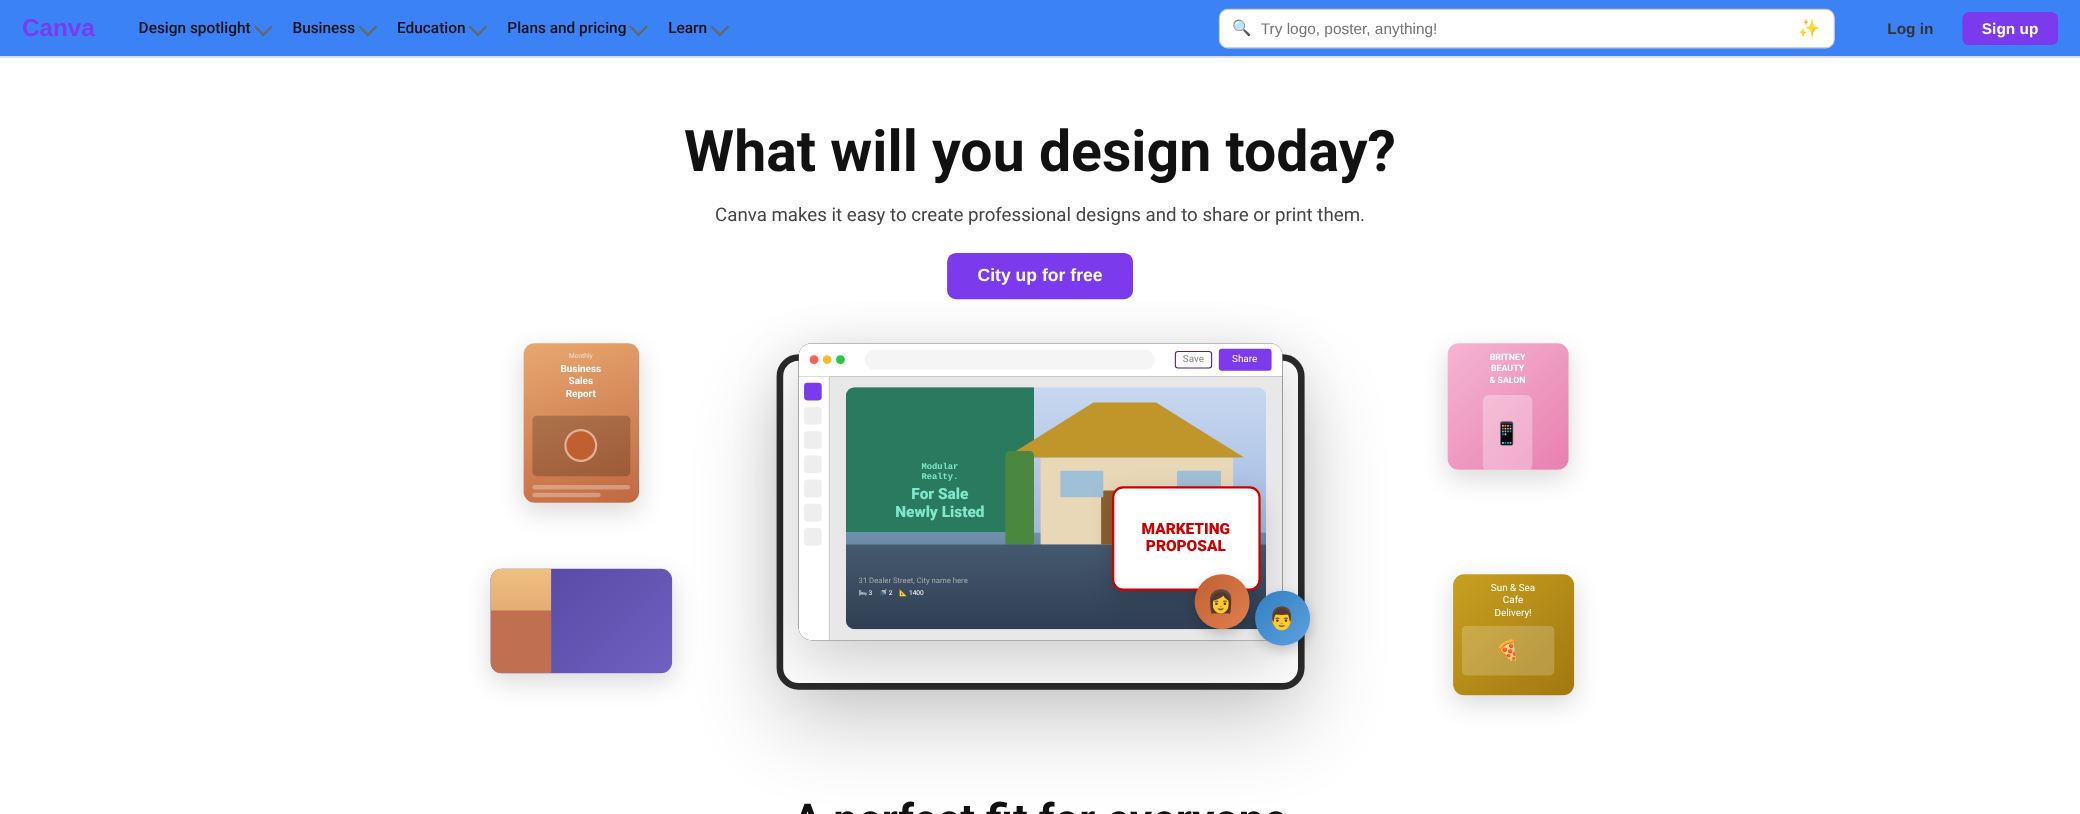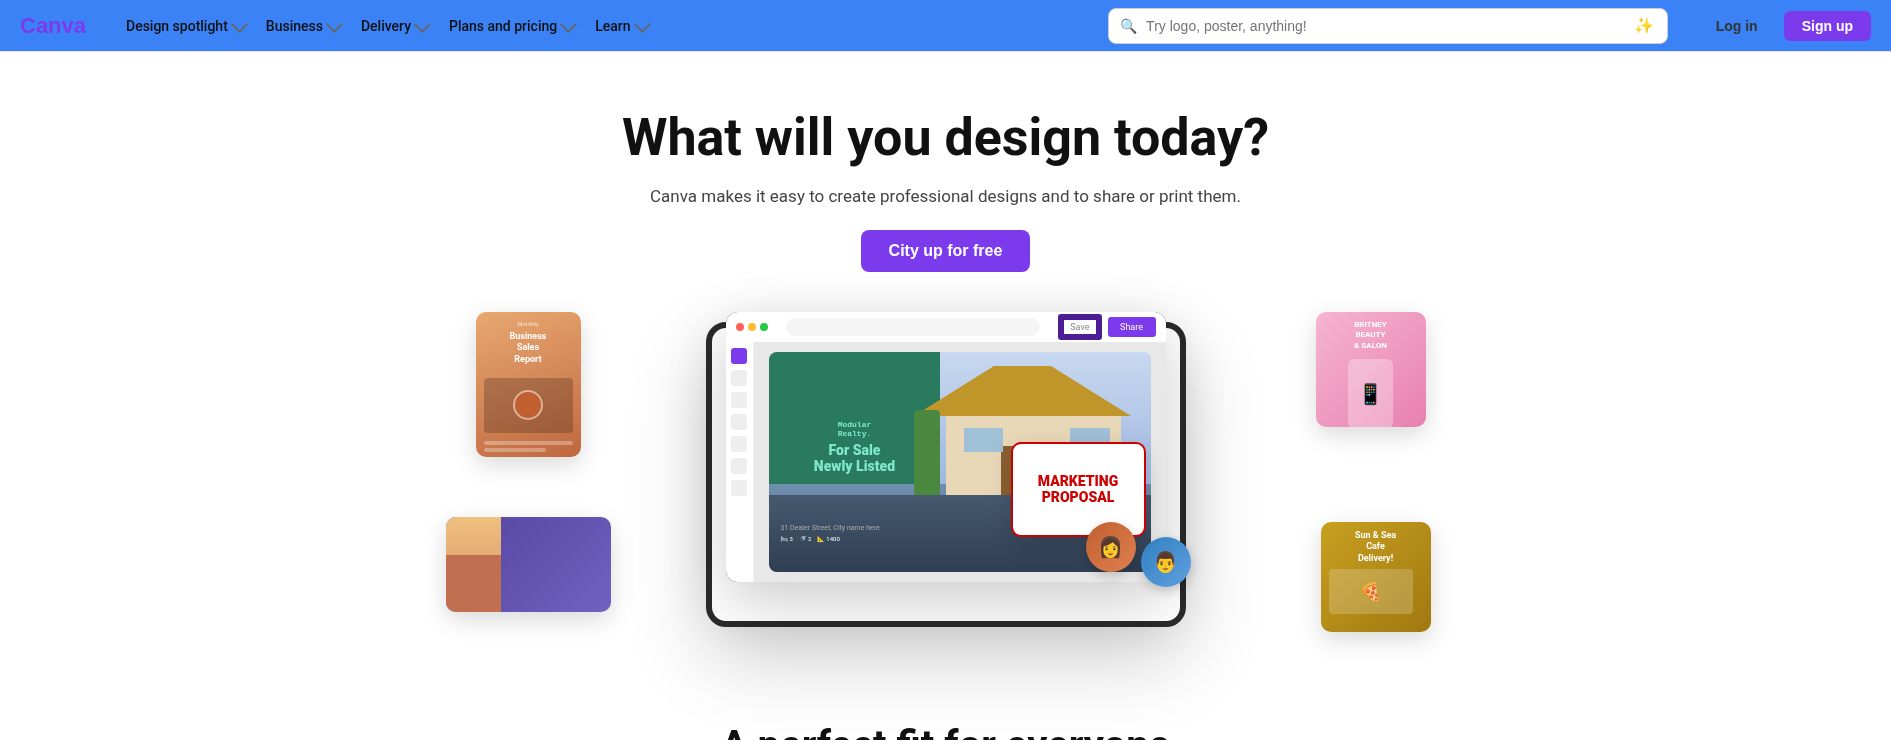--- a/index.html
+++ b/index.html
@@ -137,21 +137,21 @@
   <div class="nav-links">
     <div class="nav-item">
       <span>Design spotlight</span>
       <span class="nav-chevron"></span>
     </div>
     <div class="nav-item">
       <span>Business</span>
       <span class="nav-chevron"></span>
     </div>
     <div class="nav-item">
-      <span>Delivery</span>
+      <span>Education</span>
       <span class="nav-chevron"></span>
     </div>
     <div class="nav-item">
       <span>Plans and pricing</span>
       <span class="nav-chevron"></span>
     </div>
     <div class="nav-item">
       <span>Learn</span>
       <span class="nav-chevron"></span>
     </div>
@@ -201,21 +201,21 @@
       <div class="canvas-top-bar">
         <div class="canvas-dots">
           <div class="canvas-dot" style="background:#ff6057;"></div>
           <div class="canvas-dot" style="background:#ffbd2e;"></div>
           <div class="canvas-dot" style="background:#28c840;"></div>
         </div>
         <div style="flex:1;display:flex;align-items:center;gap:8px;padding:0 10px;">
           <div style="flex:1;height:18px;background:#f5f5f5;border-radius:12px;"></div>
         </div>
         <div style="display:flex;gap:6px;align-items:center;">
-          <div style="font-size:9px;color:#888;border:6px solid #4c1d95;border-radius:3px;padding:2px 6px;">Save</div>
+          <div style="font-size:9px;color:#888;border:1px solid #4c1d95;border-radius:3px;padding:2px 6px;">Save</div>
           <div style="width:48px;height:20px;background:#7C3AED;border-radius:3px;display:flex;align-items:center;justify-content:center;">
             <span style="font-size:9px;color:#fff;">Share</span>
           </div>
         </div>
       </div>
 
       <div class="canvas-body">
         <div class="canvas-sidebar">
           <div class="canvas-sidebar-item" style="background:#7C3AED;"></div>
           <div class="canvas-sidebar-item"></div>
@@ -281,21 +281,21 @@
     </div>
 
     <div class="float-card" style="left:calc(50% + 65px); top:130px; width:135px; height:95px; background:#fff; border:2px solid #cc0000; z-index:7;">
       <div style="padding:10px;text-align:center;display:flex;flex-direction:column;justify-content:center;height:100%;">
         <div style="font-size:14px;color:#cc0000;font-weight:900;line-height:1.2;text-transform:uppercase;">MARKETING<br>PROPOSAL</div>
       </div>
     </div>
 
     <div class="float-card" style="right:65px; top:210px; width:110px; height:110px; background:linear-gradient(135deg,#c8a020 0%,#a07810 100%); z-index:4;">
       <div style="padding:8px;">
-        <div style="font-size:9px;color:#fff;font-weight:700;line-height:1.3;">Sun &amp; Sea<br>Cafe<br>Delivery!</div>
+        <div style="font-size:9px;color:#fff;font-weight:400;line-height:1.3;">Sun &amp; Sea<br>Cafe<br>Delivery!</div>
         <div style="width:90%;height:45px;background:rgba(255,255,255,0.2);border-radius:4px;margin-top:4px;display:flex;align-items:center;justify-content:center;font-size:18px;">🍕</div>
       </div>
     </div>
 
     <div style="position:absolute;left:50%;top:10px;transform:translateX(-50%);width:480px;height:305px;
                 background:#fff;border-radius:20px;border:6px solid #2a2a2a;box-shadow:0 30px 80px rgba(0,0,0,0.2);z-index:3;">
     </div>
   </div>
 </section>
 

